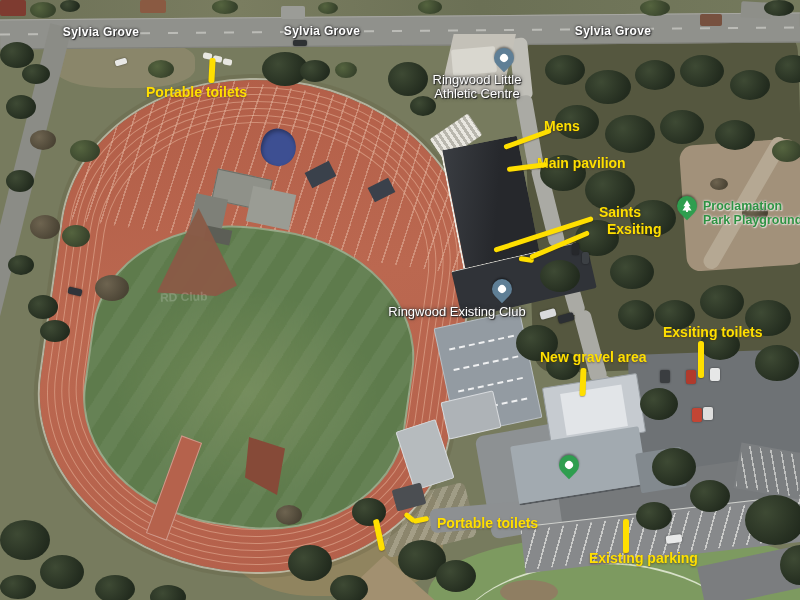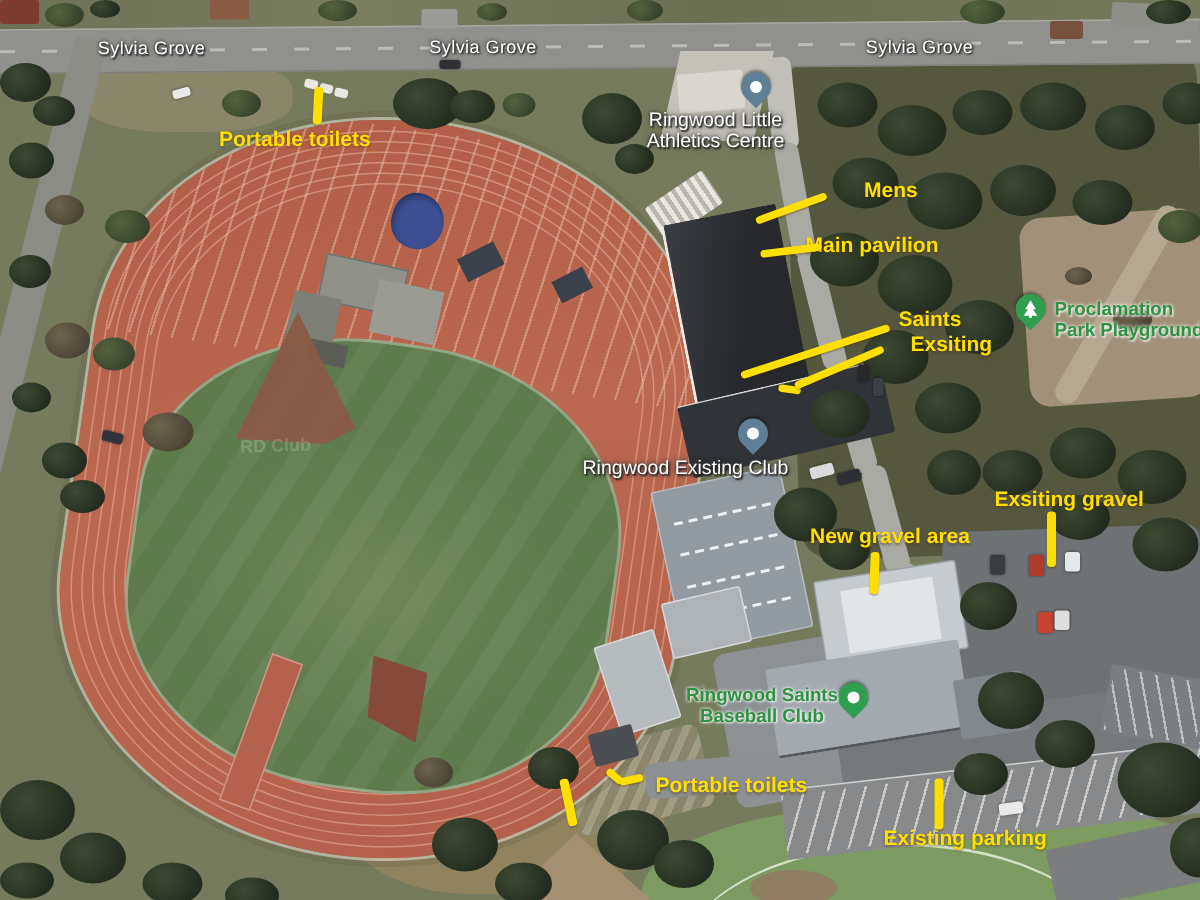--- a/index.html
+++ b/index.html
@@ -33,21 +33,21 @@
   
   .pin{position:absolute;width:20px;height:20px;border-radius:50% 50% 50% 0;
        transform:rotate(-45deg);z-index:8;box-shadow:1px -1px 2px rgba(0,0,0,.4);}
   .pin.blue{background:#5f7f96;}
   .pin.green{background:#2f9e4f;}
   .pin.dot::after{content:'';position:absolute;left:6px;top:6px;width:8px;height:8px;
        border-radius:50%;background:#fff;}
   .tree-ico{position:absolute;left:4px;top:4px;width:12px;height:12px;transform:rotate(45deg);
        background:#fff;clip-path:polygon(50% 2%,80% 52%,64% 52%,88% 88%,58% 88%,58% 100%,42% 100%,42% 88%,12% 88%,36% 52%,20% 52%);}
   
-  .slbl{position:absolute;color:#fff;font-size:12px;font-weight:400;letter-spacing:.3px;
+  .slbl{position:absolute;color:#fff;font-size:12px;font-weight:700;letter-spacing:.3px;
         white-space:nowrap;z-index:8;transform:translateX(-50%);
         text-shadow:0 0 2px #3c3c3c,0 0 3px #3c3c3c,1px 1px 1px #2c2c2c;text-align:center;}
   .wlbl{position:absolute;color:#fff;font-size:13px;font-weight:500;line-height:14px;
         text-align:center;white-space:nowrap;z-index:8;transform:translateX(-50%);
         text-shadow:0 0 2px #3a3a3a,0 0 4px #333,1px 1px 1px #222;}
   .glbl{position:absolute;color:#2f9243;font-size:12.5px;font-weight:700;line-height:14px;
         white-space:nowrap;z-index:8;
         text-shadow:0 0 2px rgba(255,255,255,.85),0 0 3px rgba(255,255,255,.6),1px 1px 1px rgba(255,255,255,.5);}
   .glbl.center{text-align:center;transform:translateX(-50%);}
   .ylw{position:absolute;color:#ffdf00;font-size:14px;font-weight:700;white-space:nowrap;
@@ -242,51 +242,47 @@
   <div class="pin green" style="left:677px;top:196px;">
     <span class="tree-ico"></span>
   </div>
 
   <div class="slbl" style="left:101px;top:25px;">Sylvia Grove</div>
   <div class="slbl" style="left:322px;top:24px;">Sylvia Grove</div>
   <div class="slbl" style="left:613px;top:24px;">Sylvia Grove</div>
 
   <div class="wlbl" style="left:477px;top:73px;">
     <div>Ringwood Little</div>
-    <div>Athletics Centre</div>
+    <div>Athletic Centre</div>
   </div>
   <div class="wlbl" style="left:457px;top:305px;">
     <div>Ringwood Existing Club</div>
   </div>
   <div class="glbl" style="left:703px;top:199px;">
     <div>Proclamation</div>
     <div>Park Playground</div>
   </div>
-  <div class="glbl center" style="left:508px;top:456px;">
-    <div>Ringwood Saints</div>
-    <div>Baseball Club</div>
-  </div>
 
   <div class="ylw" style="left:146px;top:84px;">Portable toilets</div>
   <div class="ybar" style="left:209px;top:58px;height:25px;transform:rotate(3deg);"></div>
 
-  <div class="ylw" style="left:576px;top:118px;">Mens</div>
+  <div class="ylw" style="left:544px;top:118px;">Mens</div>
   <div class="yln" style="left:504px;top:145px;width:50px;transform:rotate(-20deg);"></div>
 
   <div class="ylw" style="left:537px;top:155px;">Main pavilion</div>
   <div class="yln" style="left:507px;top:167px;width:41px;transform:rotate(-7deg);"></div>
 
   <div class="ylw" style="left:599px;top:204px;">Saints</div>
   <div class="yln" style="left:494px;top:248px;width:104px;transform:rotate(-18deg);"></div>
 
   <div class="ylw" style="left:607px;top:221px;">Exsiting</div>
   <div class="yln" style="left:519px;top:256px;width:15px;transform:rotate(8deg);"></div>
   <div class="yln" style="left:530px;top:255px;width:64px;transform:rotate(-23deg);"></div>
 
-  <div class="ylw" style="left:663px;top:324px;">Exsiting gravel</div>
+  <div class="ylw" style="left:663px;top:324px;">Exsiting toilets</div>
   <div class="ybar" style="left:698px;top:341px;height:37px;"></div>
 
   <div class="ylw" style="left:540px;top:349px;">New gravel area</div>
   <div class="ybar" style="left:580px;top:368px;height:28px;transform:rotate(2deg);"></div>
 
   <div class="ylw" style="left:437px;top:515px;">Portable toilets</div>
   <div class="yln" style="left:405px;top:511px;width:13px;transform:rotate(40deg);"></div>
   <div class="yln" style="left:413px;top:519px;width:16px;transform:rotate(-12deg);"></div>
 
   <div class="ybar" style="left:376px;top:519px;height:32px;transform:rotate(-12deg);"></div>

